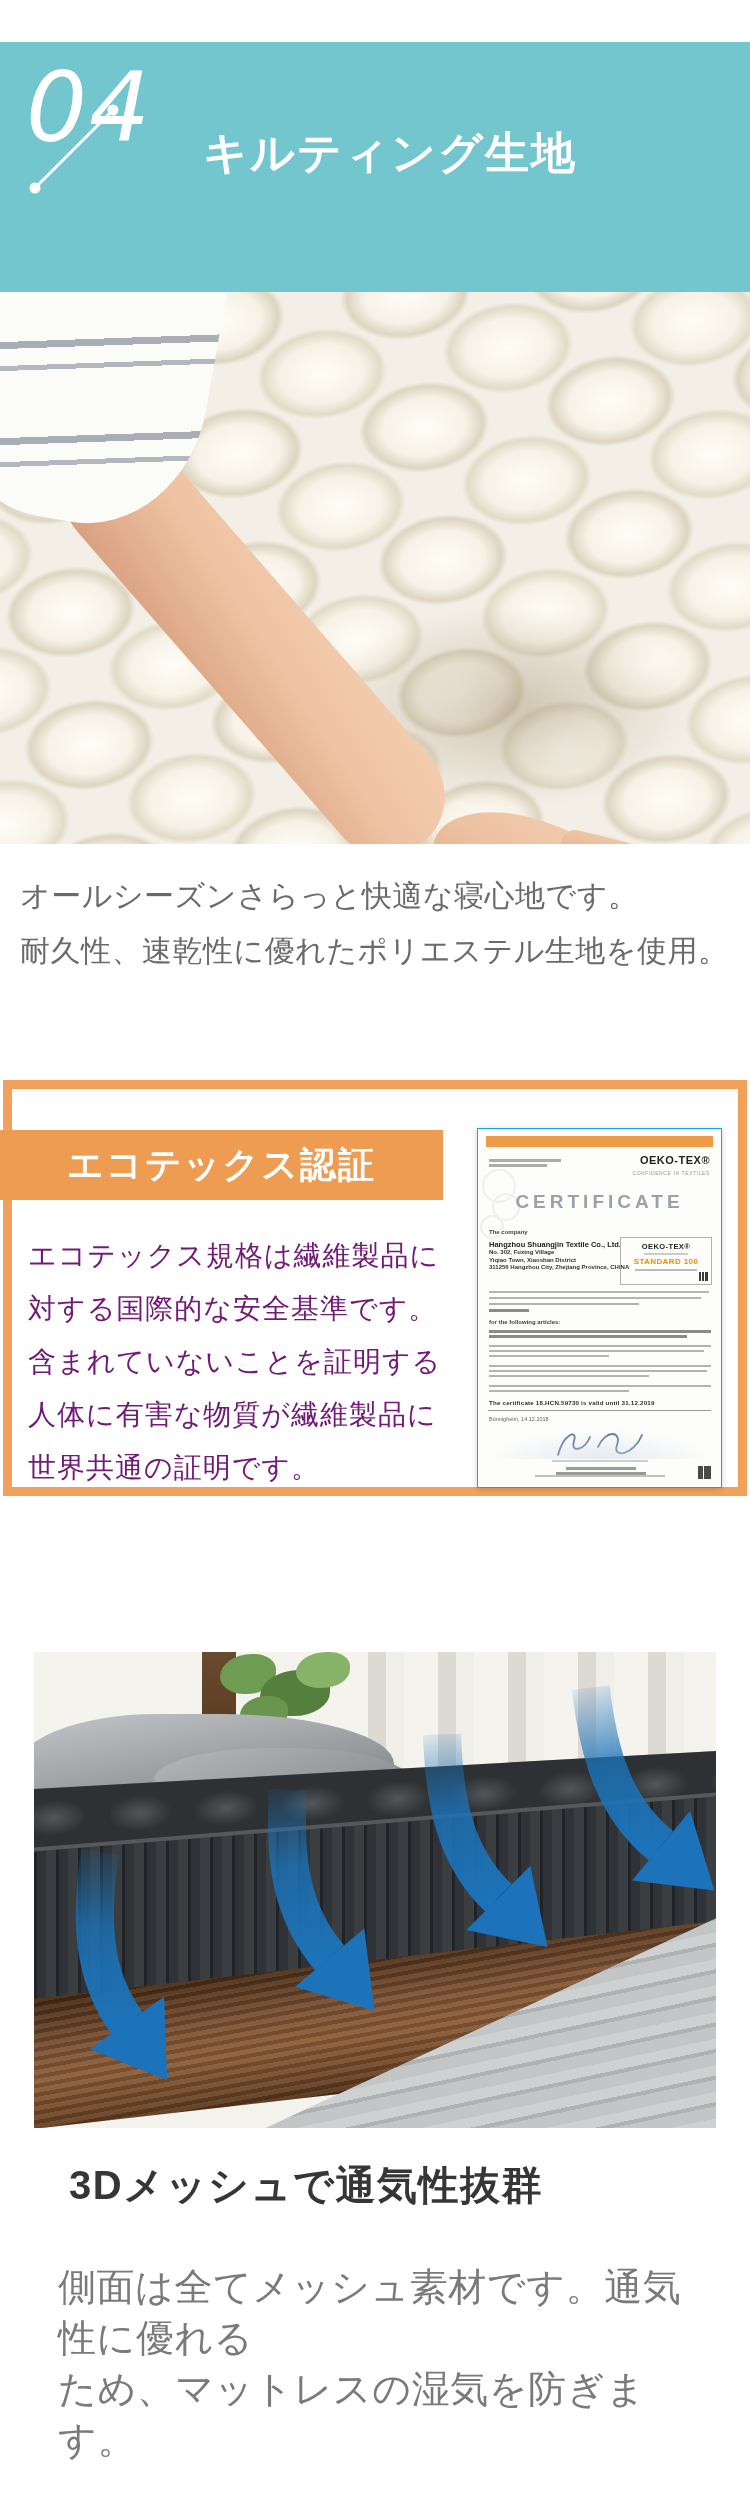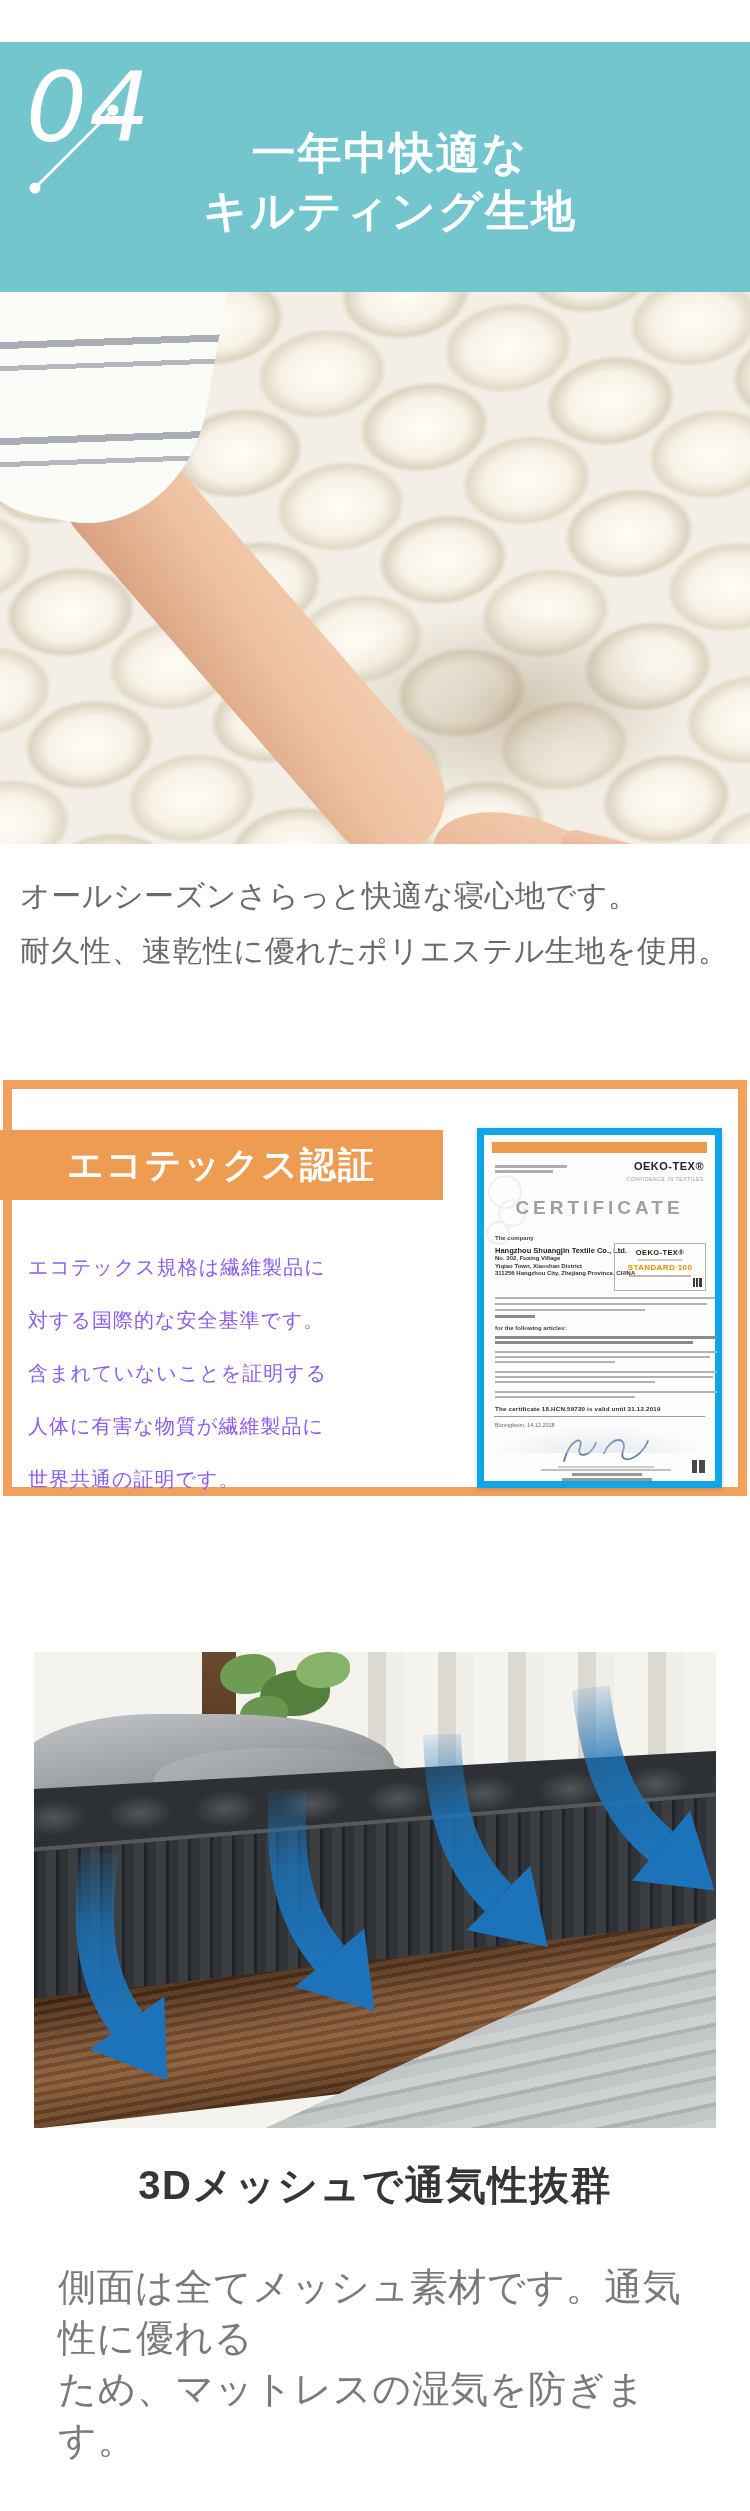--- a/index.html
+++ b/index.html
@@ -45,26 +45,26 @@
   
   .para1{position:absolute;left:20px;top:868px;width:720px;color:#6a6a6a;
          font-size:30px;line-height:55px;letter-spacing:.5px;}
 
   
   .ecobox{position:absolute;left:3px;top:1080px;width:744px;height:416px;
           border:9px solid #f0a25c;background:#ffffff;box-sizing:border-box;}
   .ecoband{position:absolute;left:-12px;top:41px;width:443px;height:70px;background:#ef9c53;
           color:#fff;font-weight:bold;font-size:36px;letter-spacing:2px;
           line-height:70px;text-align:center;}
-  .ecotext{position:absolute;left:16px;top:152px;color:#8b5cf6;font-size:20px;
+  .ecotext{position:absolute;left:16px;top:140px;color:#701a75;font-size:28px;
           line-height:53px;letter-spacing:1px;white-space:nowrap;}
 
   
   .cert{position:absolute;left:465px;top:39px;width:245px;height:360px;background:#fdfdfc;
-        border:7px solid #0ea5e9;box-shadow:0 1px 6px rgba(0,0,0,.18);box-sizing:border-box;}
+        border:1px solid #0ea5e9;box-shadow:0 1px 6px rgba(0,0,0,.18);box-sizing:border-box;}
   .cbar{position:absolute;left:8px;right:8px;top:7px;height:11px;background:#ee9c4a;}
   .cwm{position:absolute;border:2px solid #efefef;border-radius:50%;}
   .cbarln{position:absolute;background:#adadad;height:3px;}
   .cbrand{position:absolute;right:11px;top:26px;text-align:right;color:#222;
           font-size:11px;font-weight:bold;letter-spacing:.5px;line-height:11px;}
   .cbrand small{display:block;font-size:5px;font-weight:normal;color:#999;letter-spacing:.6px;margin-top:2px;}
   .ctitle{position:absolute;left:0;right:0;top:62px;text-align:center;color:#9ba1a6;
           font-size:19px;font-weight:bold;letter-spacing:4px;}
   .clabel{position:absolute;left:11px;color:#444;font-size:6px;font-weight:bold;}
   .ccompany{position:absolute;left:11px;top:111px;color:#222;font-size:7.5px;font-weight:bold;line-height:9px;}
@@ -117,39 +117,38 @@
      background-blend-mode:normal;transform:skewY(-6.5deg);}
   .p2beam:after{content:"";position:absolute;inset:0;
      background:repeating-linear-gradient(176deg,rgba(255,225,190,.08) 0 5px,rgba(0,0,0,.12) 5px 9px);}
   .p2floor{position:absolute;left:0;top:0;width:682px;height:476px;
      background:linear-gradient(115deg,rgba(0,0,0,0) 0,#b9bdbe 0) ,#c2c6c7;
      background-image:repeating-linear-gradient(168deg,#cdd1d2 0 10px,#aeb2b3 10px 14px,#c2c6c7 14px 26px);
      clip-path:polygon(34% 100%,100% 56%,100% 100%);}
   .arrow{position:absolute;width:150px;height:240px;}
 
   
-  .mesh-head{position:absolute;left:0;top:2158px;width:612px;text-align:right;
+  .mesh-head{position:absolute;left:0;top:2158px;width:612px;text-align:center;
      color:#363636;font-weight:bold;font-size:40px;letter-spacing:1.5px;}
   .mesh-body{position:absolute;left:58px;top:2262px;width:660px;color:#7a7a7a;
      font-size:38px;line-height:51px;letter-spacing:.5px;}
 </style>
 </head>
 <body>
 
 <div class="page">
 
   <div class="teal">
     <div class="num04">04</div>
     <svg class="numline" width="200" height="200" viewBox="0 0 200 200">
       <line x1="35" y1="146" x2="113" y2="68" stroke="#ffffff" stroke-width="3"></line>
       <circle cx="35" cy="146" r="5.5" fill="#ffffff"></circle>
       <circle cx="113" cy="68" r="5.5" fill="#ffffff"></circle>
     </svg>
     <div class="teal-title">
-      <div>一年中快適な</div>
       <div>キルティング生地</div>
     </div>
   </div>
 
   <div class="photo1">
     <div class="quilt"></div>
     <div class="hand-shadow"></div>
     <div class="arm"></div>
     <div class="sleeve"></div>
     <div class="hand"></div>

